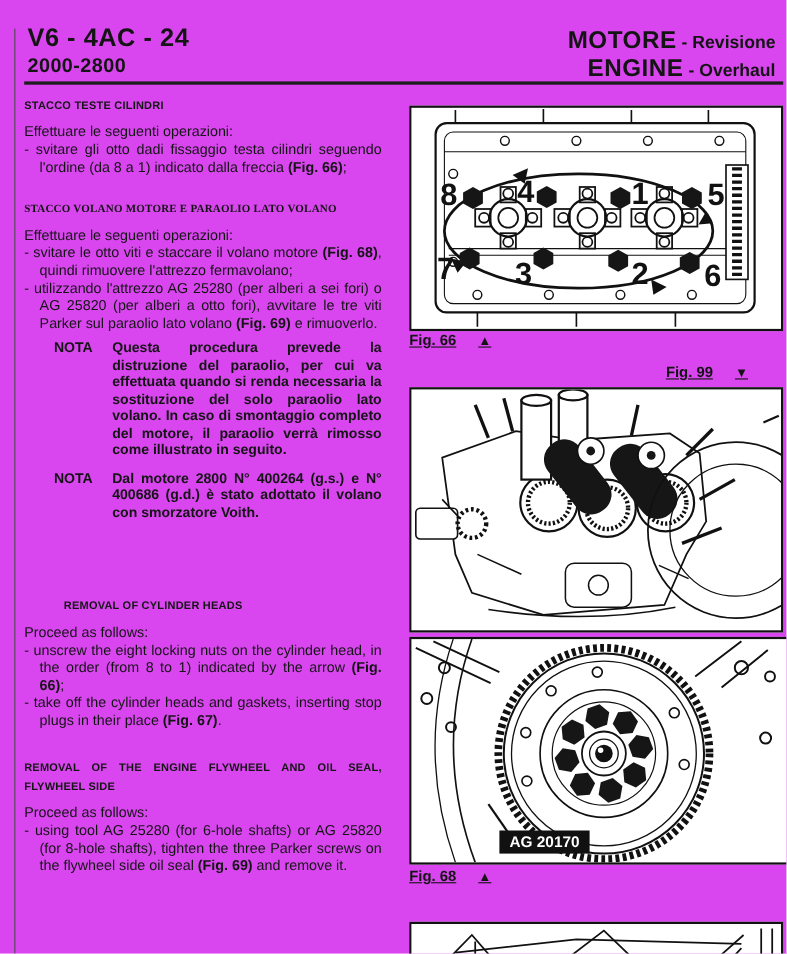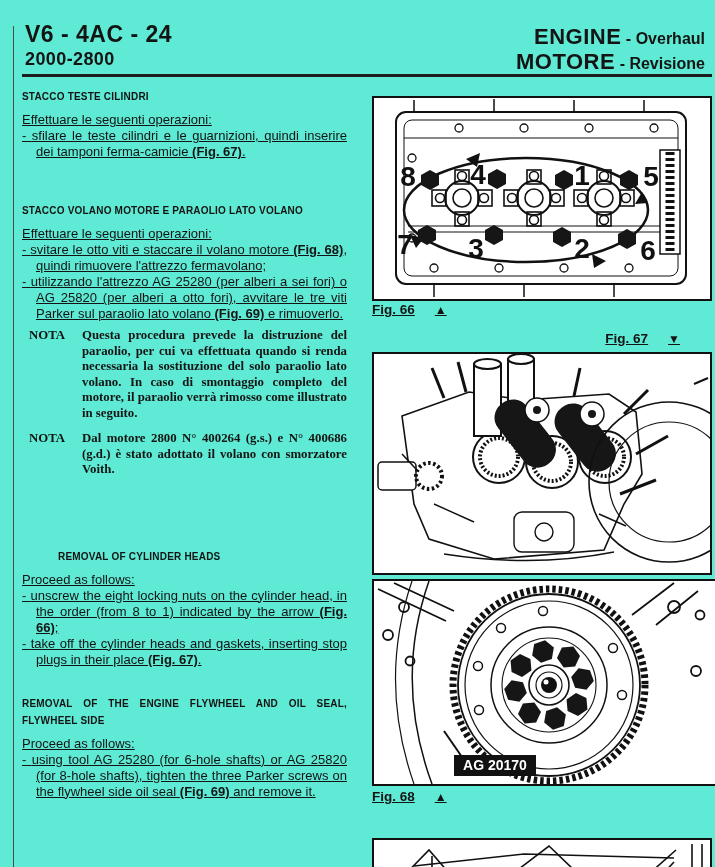--- a/index.html
+++ b/index.html
@@ -1,40 +1,40 @@
 <!DOCTYPE html>
 <html><head>
 <meta charset="utf-8">
 <style>
   html,body{margin:0;padding:0;background:#ffffff;}
   .page{
-    position:relative;width:715px;height:867px;background:#5eead4;
+    position:relative;width:715px;height:867px;background:#d946ef;
     font-family:"Liberation Sans",sans-serif;color:#141414;overflow:hidden;
   }
   .edge-line{position:absolute;left:13px;top:26px;width:1px;height:841px;background:#4a4a46;}
   
   .hdr-left{position:absolute;left:25px;top:22px;line-height:1.1;}
   .hdr-code{font-size:23px;font-weight:bold;letter-spacing:.5px;}
   .hdr-range{font-size:18px;font-weight:bold;margin-top:3px;letter-spacing:.4px;}
   .hdr-right{position:absolute;right:10px;top:24px;text-align:right;line-height:1.15;}
   .hdr-big{font-size:22px;font-weight:bold;letter-spacing:.5px;}
   .hdr-small{font-size:16px;font-weight:bold;}
   .hdr-rule{position:absolute;left:22px;top:74px;width:690px;height:3px;background:#1d1d1d;}
   
   .left-col{position:absolute;left:22px;top:86px;width:325px;}
   .sec-heading{font-size:10px;font-weight:bold;letter-spacing:.2px;line-height:17px;text-align:justify;}
-  .body-text{font-size:13px;line-height:16px;text-decoration:underline;}
+  .body-text{font-size:13px;line-height:16px;}
   .intro{margin-top:7px;}
   .bullet{padding-left:14px;text-indent:-14px;text-align:justify;}
   .bullet::before{content:"-\00a0 ";}
-  .nota-row{display:flex;margin-left:7px;margin-top:6px;font-family:Liberation Serif, serif;}
+  .nota-row{display:flex;margin-left:27px;margin-top:6px;}
   .nota-label{width:53px;flex-shrink:0;font-weight:bold;font-size:12.8px;line-height:15.5px;}
   .nota-text{flex:1;font-weight:bold;font-size:12.8px;line-height:15.5px;text-align:justify;}
   .gap-s1{margin-top:2px;}
-  .gap-s2{margin-top:42px;}
+  .gap-s2{margin-top:22px;font-family:Liberation Serif, serif;}
   .gap-en1{margin-top:70px;padding-left:36px;}
   .gap-en2{margin-top:27px;}
   
   .fig-frame{position:absolute;background:#ffffff;border:2px solid #111;box-sizing:border-box;}
   .fig66{left:372px;top:96px;width:340px;height:205px;}
   .fig67{left:372px;top:352px;width:340px;height:223px;}
   .fig68{left:372px;top:579px;width:388px;height:207px;}
   .fig69{left:372px;top:838px;width:340px;height:60px;}
   .fig-caption{position:absolute;font-size:13.5px;font-weight:bold;white-space:nowrap;text-decoration:underline;}
   .cap66{left:372px;top:302px;}
@@ -50,30 +50,30 @@
 <body>
 
 <div class="page">
   <div class="edge-line"></div>
 
   <div class="hdr-left">
     <div class="hdr-code">V6 - 4AC - 24</div>
     <div class="hdr-range">2000-2800</div>
   </div>
   <div class="hdr-right">
+    <div><span class="hdr-big">MOTORE</span><span class="hdr-small"> - Revisione</span></div>
     <div><span class="hdr-big">ENGINE</span><span class="hdr-small"> - Overhaul</span></div>
-    <div><span class="hdr-big">MOTORE</span><span class="hdr-small"> - Revisione</span></div>
   </div>
   <div class="hdr-rule"></div>
 
   <div class="left-col">
 
     <div class="sec-heading gap-s1">STACCO TESTE CILINDRI</div>
     <div class="body-text intro">Effettuare le seguenti operazioni:</div>
-    <div class="body-text bullet">sfilare le teste cilindri e le guarnizioni, quindi inserire dei tamponi ferma-camicie <b>(Fig. 67)</b>.</div>
+    <div class="body-text bullet">svitare gli otto dadi fissaggio testa cilindri seguendo l'ordine (da 8 a 1) indicato dalla freccia <b>(Fig. 66)</b>;</div>
 
     <div class="sec-heading gap-s2">STACCO VOLANO MOTORE E PARAOLIO LATO VOLANO</div>
     <div class="body-text intro">Effettuare le seguenti operazioni:</div>
     <div class="body-text bullet">svitare le otto viti e staccare il volano motore <b>(Fig. 68)</b>, quindi rimuovere l'attrezzo fermavolano;</div>
     <div class="body-text bullet">utilizzando l'attrezzo AG 25280 (per alberi a sei fori) o AG 25820 (per alberi a otto fori), avvitare le tre viti Parker sul paraolio lato volano <b>(Fig. 69)</b> e rimuoverlo.</div>
 
     <div class="nota-row">
       <div class="nota-label">NOTA</div>
       <div class="nota-text">Questa procedura prevede la distruzione del paraolio, per cui va effettuata quando si renda necessaria la sostituzione del solo paraolio lato volano. In caso di smontaggio completo del motore, il paraolio verrà rimosso come illustrato in seguito.</div>
     </div>
@@ -188,21 +188,21 @@
         <text class="num" x="277" y="88" text-anchor="middle">5</text>
         <text class="num" x="31" y="156" text-anchor="middle">7</text>
         <text class="num" x="102" y="160" text-anchor="middle">3</text>
         <text class="num" x="208" y="160" text-anchor="middle">2</text>
         <text class="num" x="274" y="162" text-anchor="middle">6</text>
       </g>
     </svg>
   </div>
   <div class="fig-caption cap66"><span>Fig. 66</span><span class="tri">▲</span></div>
 
-  <div class="fig-caption cap67"><span>Fig. 67</span><span class="tri">▼</span></div>
+  <div class="fig-caption cap67"><span>Fig. 99</span><span class="tri">▼</span></div>
 
   <div class="fig-frame fig67">
     <svg width="336" height="219" viewBox="0 0 336 219">
 
       <path d="M28,62 L95,38 L150,46 L235,40 L262,58 L268,120 L250,150 L230,196 L120,205 L55,185 L40,150 Z" fill="#fff" stroke="#111" stroke-width="1.6"></path>
 
       <g stroke="#111" stroke-width="3">
         <line x1="70" y1="44" x2="58" y2="14"></line>
           <line x1="92" y1="38" x2="84" y2="8"></line>
         <line x1="250" y1="60" x2="274" y2="36"></line>

